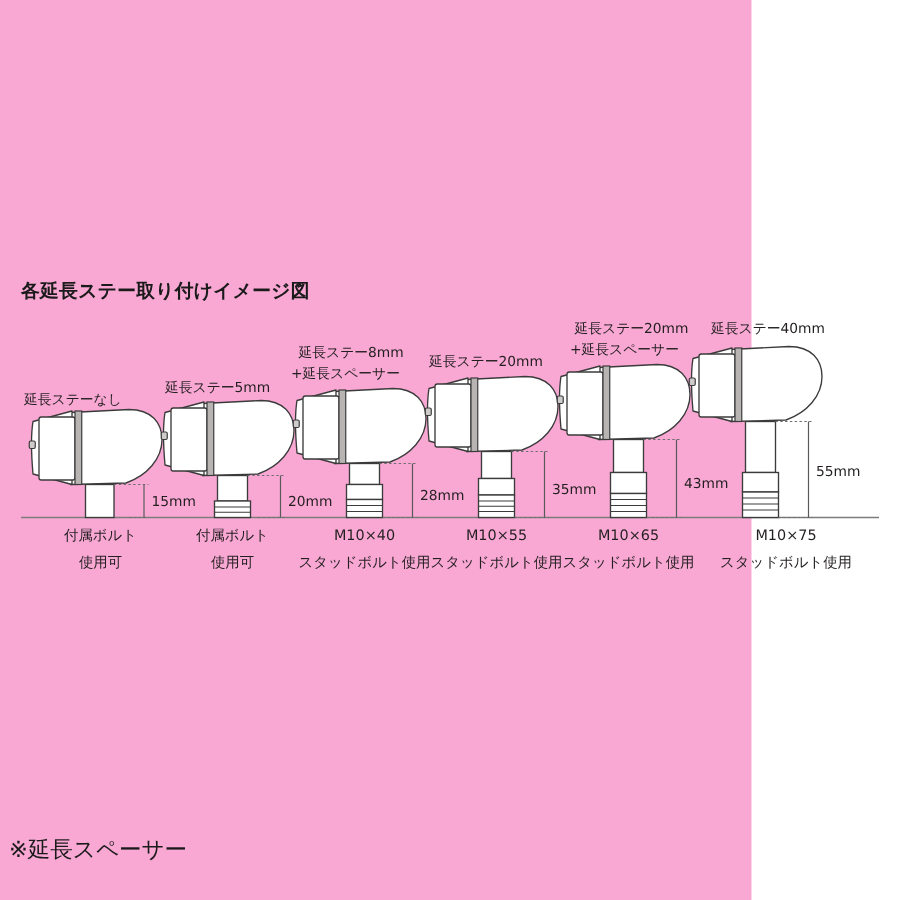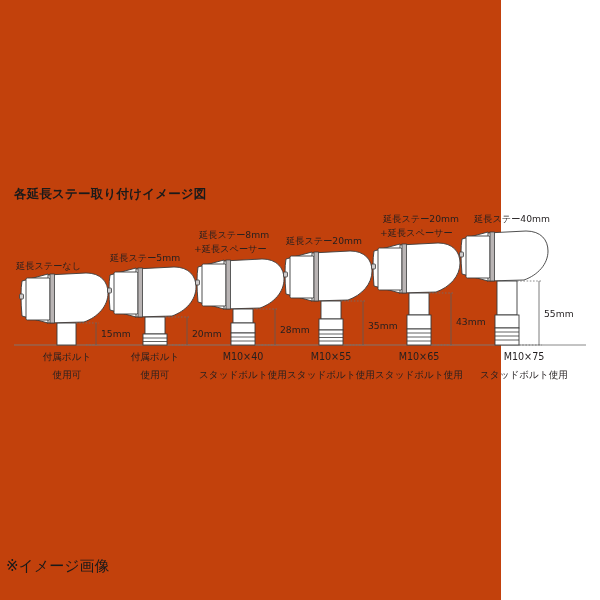--- a/index.html
+++ b/index.html
@@ -7,21 +7,21 @@
     margin: 0; padding: 0;
     width: 600px; height: 600px;
     background: #ffffff;
     font-family: "DejaVu Sans", "Liberation Sans", sans-serif;
     color: #231f20;
     overflow: hidden;
   }
   #page {
     position: relative;
     width: 501px; height: 600px;
-    background: #c2410c;
+    background: #f9a8d4;
   }
   #diagram-title {
     position: absolute;
     left: 14px; top: 186px;
     font-size: 12.5px;
     font-weight: bold;
     letter-spacing: 0.2px;
     color: #1a1a1a;
     white-space: nowrap;
   }
@@ -211,16 +211,16 @@
       <line class="dimline" x1="539" y1="86" x2="539" y2="150"></line>
       <text class="svg-dim" x="544" y="122">55mm</text>
       <text class="svg-label" x="474" y="27">延長ステー40mm</text>
       <text class="svg-label-bottom" text-anchor="middle" x="524" y="165">M10×75</text>
       <text class="svg-label-bottom" text-anchor="middle" x="524" y="183">スタッドボルト使用</text>
     </g>
 
   </svg>
 
   <div id="footnote">
-    <div>※イメージ画像</div>
+    <div>※延長スペーサー</div>
   </div>
 
 </div>
 
 </body></html>

